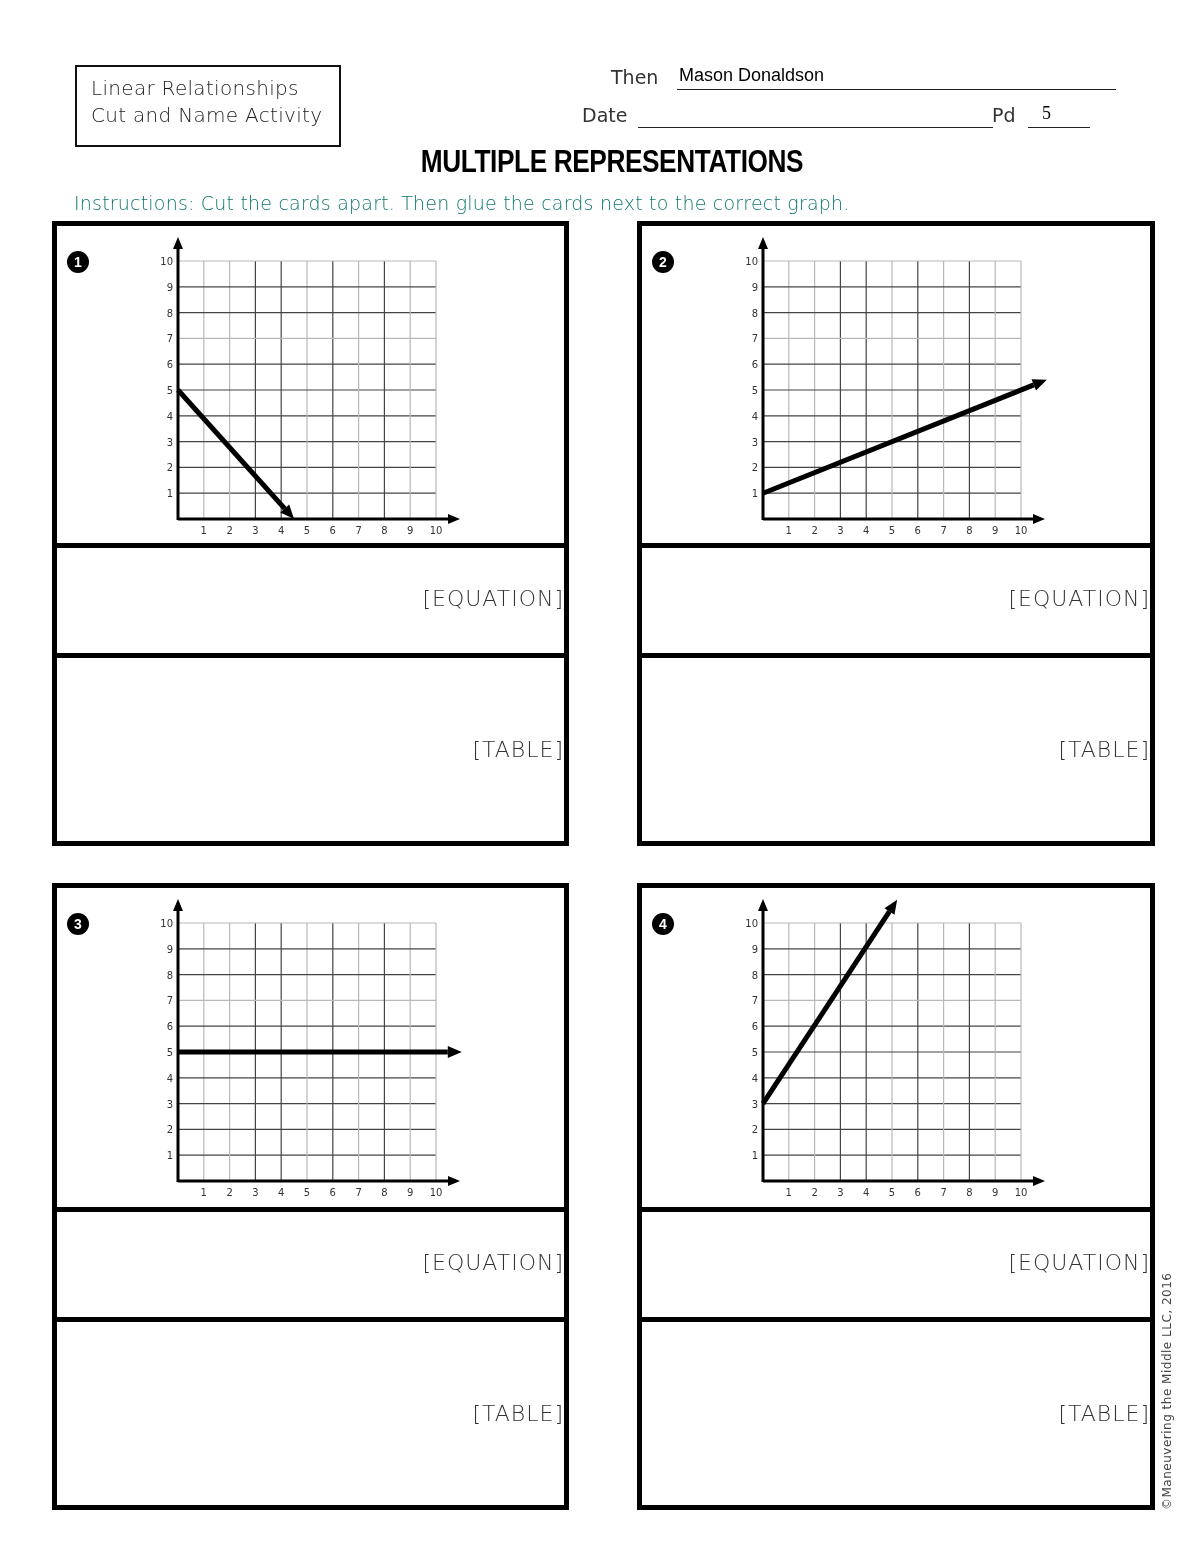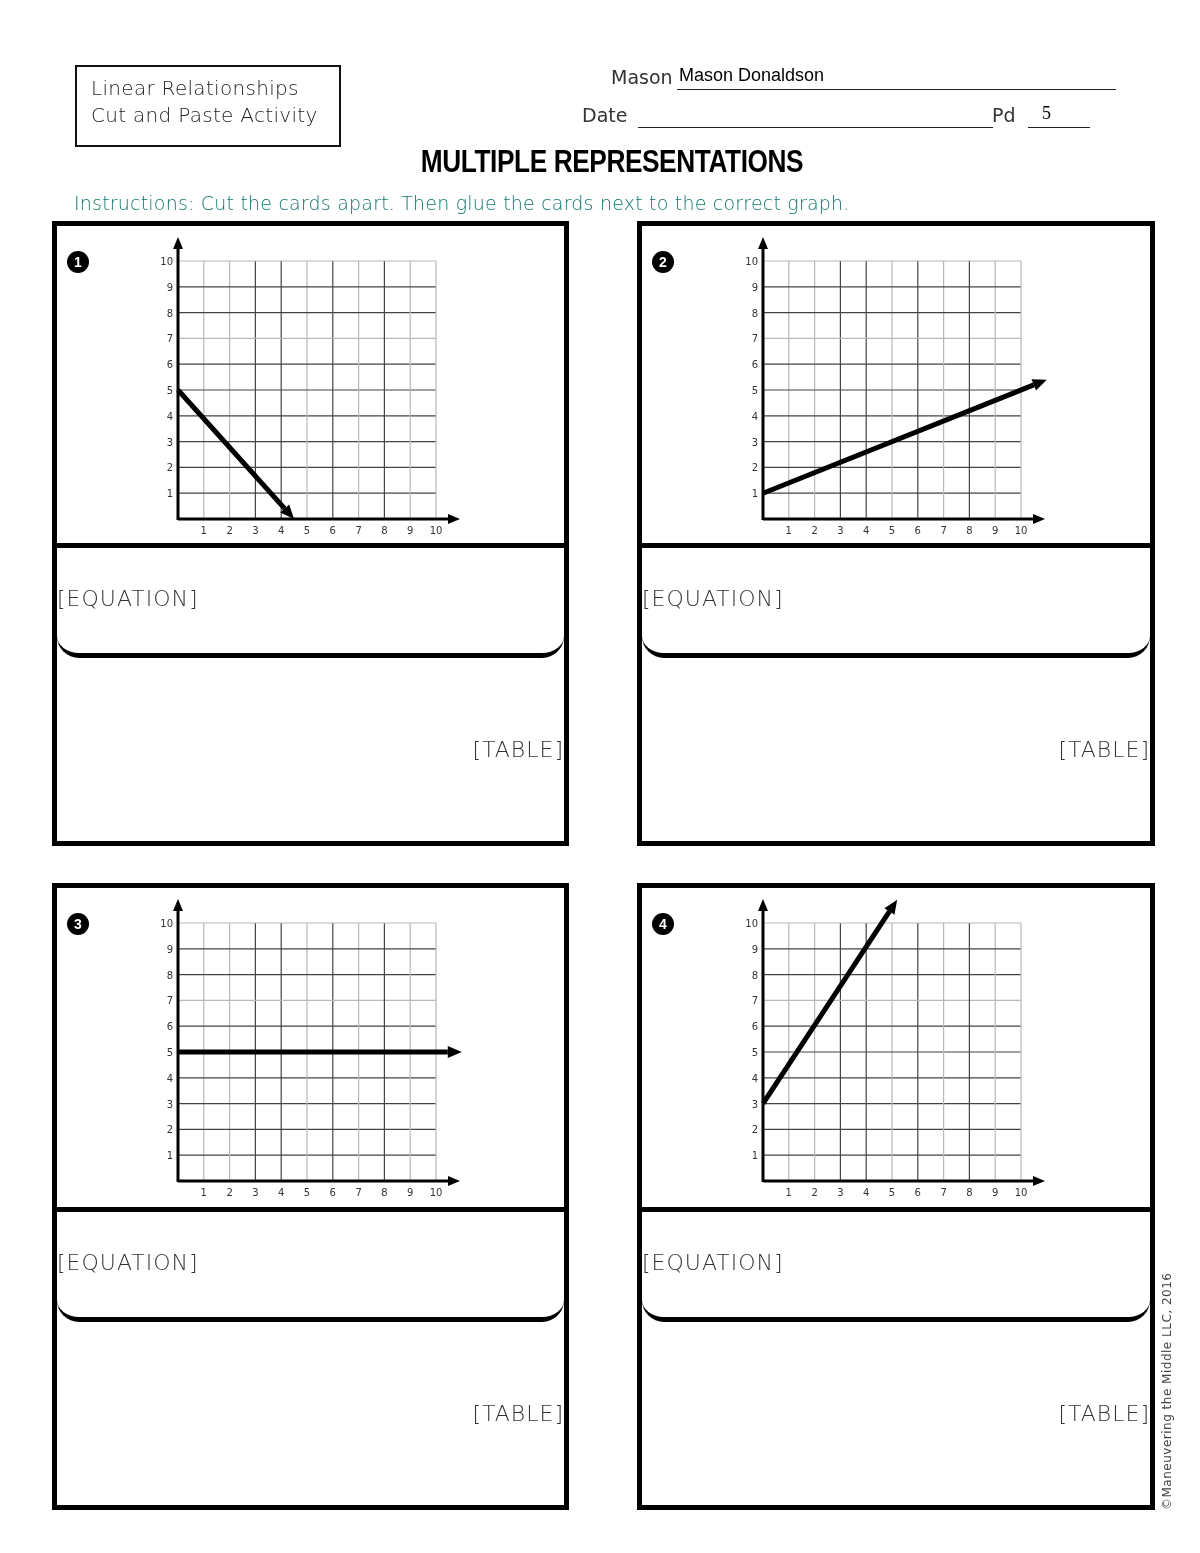--- a/index.html
+++ b/index.html
@@ -19,38 +19,38 @@
     .date-field .line.d { left: 56px; width: 355px; }
     .date-field .lbl.p { left: 410px; }
     .date-field .line.p { left: 446px; right: 0; }
     .date-field .val { left: 460px; font-size: 18px; font-family: "Liberation Serif", serif; }
 
     .main-title { position: absolute; left: 0; width: 1224px; top: 143px; text-align: center; font-family: "Liberation Sans", sans-serif; font-weight: 700; font-size: 32px; letter-spacing: -0.5px; transform: scaleX(0.82); transform-origin: center; color: #000; }
     .instructions { position: absolute; left: 74px; top: 192px; font-family: "DejaVu Sans", sans-serif; font-weight: 200; font-size: 19px; color: #0f766e; white-space: nowrap; letter-spacing: 0.2px; }
 
     .card { position: absolute; border: 5px solid #000; box-sizing: border-box; background: #fff; }
     .card .graph-sec { position: absolute; left: 0; right: 0; top: 0; border-bottom: 5px solid #000; box-sizing: border-box; }
-    .card .eq-sec { position: absolute; left: 0; right: 0; border-bottom: 5px solid #000; box-sizing: border-box; display: flex; align-items: center; justify-content: flex-start; border-radius: 22px; }
+    .card .eq-sec { position: absolute; left: 0; right: 0; border-bottom: 5px solid #000; box-sizing: border-box; display: flex; align-items: center; justify-content: flex-end; }
     .card .tb-sec { position: absolute; left: 0; right: 0; bottom: 0; display: flex; align-items: center; justify-content: flex-end; }
     .placeholder { font-family: "DejaVu Sans", sans-serif; font-weight: 200; font-size: 22px; color: #333; letter-spacing: 1px; }
     .badge { position: absolute; left: 10px; top: 25px; width: 22px; height: 22px; border-radius: 50%; background: #000; color: #fff; font-size: 14px; font-weight: 700; display: flex; align-items: center; justify-content: center; font-family: "Liberation Sans", sans-serif; }
     .graph-svg { position: absolute; left: 0; top: 0; }
 
     .copyright { position: absolute; left: 1160px; top: 1510px; transform: rotate(-90deg); transform-origin: 0 0; white-space: nowrap; font-family: "DejaVu Sans", sans-serif; font-size: 12px; color: #444; letter-spacing: 0.5px; }
   </style>
 </head>
 <body>
 
 <div class="title-box">
   <div>Linear Relationships</div>
-  <div>Cut and Paste Activity</div>
+  <div>Cut and Name Activity</div>
 </div>
 
 <div class="field name-field">
-  <span class="lbl">Mason</span>
+  <span class="lbl">Then</span>
   <span class="line"></span>
   <span class="val">Mason Donaldson</span>
 </div>
 
 <div class="field date-field">
   <span class="lbl">Date</span>
   <span class="line d"></span>
   <span class="lbl p">Pd</span>
   <span class="line p"></span>
   <span class="val">5</span>

